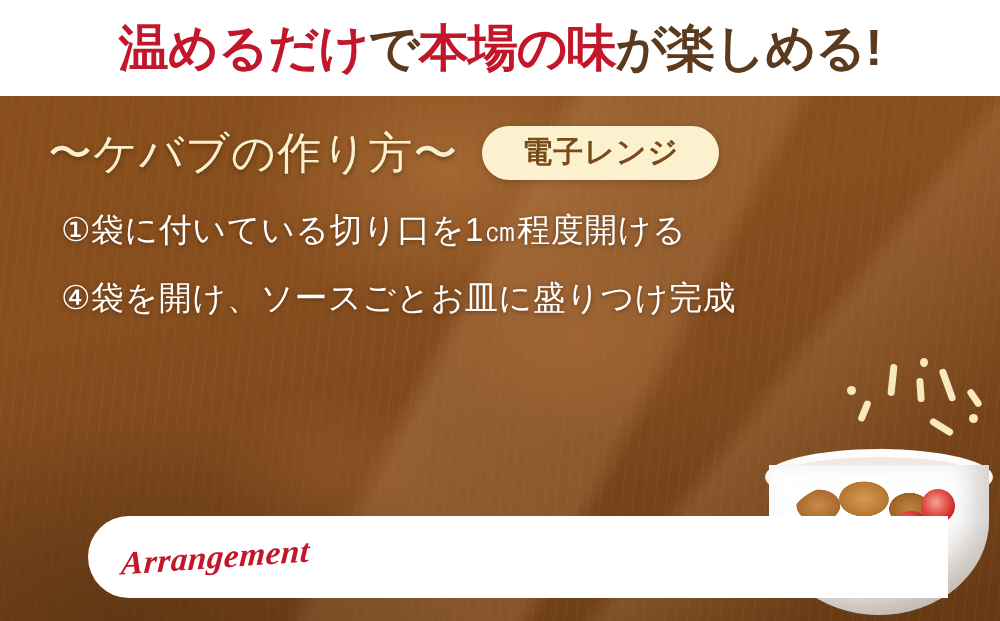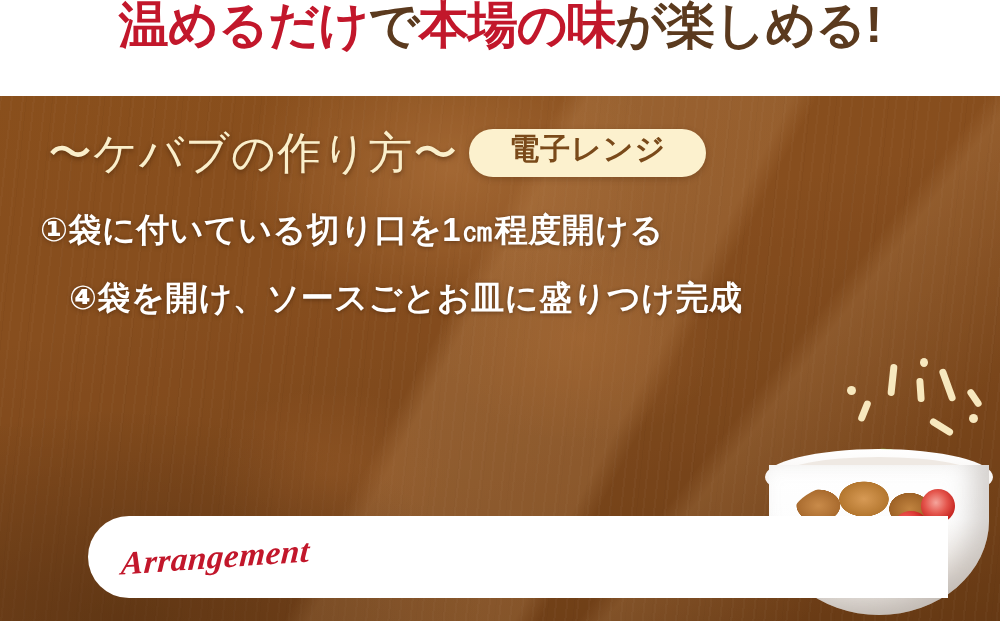--- a/index.html
+++ b/index.html
@@ -9,21 +9,21 @@
     font-family:"Liberation Sans","DejaVu Sans",sans-serif;
     overflow:hidden;
   }
   .banner{
     position:relative;width:1000px;height:621px;overflow:hidden;background:#ffffff;
   }
 
   
   .headline-band{
     position:absolute;left:0;top:0;width:1000px;height:96px;background:#ffffff;
-    display:flex;align-items:flex-start;justify-content:center;
+    display:flex;align-items:center;justify-content:center;
   }
   .headline{
     font-size:50px;font-weight:bold;letter-spacing:-1px;white-space:nowrap;
     line-height:1;
   }
   .hl-red{color:#C2172B;}
   .hl-brown{color:#5B3A1E;}
 
   
   .panel{
@@ -44,43 +44,43 @@
       
       linear-gradient(168deg, #91551F 0%, #8E5321 34%, #7E4A1E 62%, #6E3F18 86%, #5E3513 100%);
   }
   .panel-tint{
     position:absolute;inset:0;background:rgba(118,66,24,.30);pointer-events:none;
   }
 
   
   .title-row{
     position:absolute;left:48px;top:22px;right:0;height:70px;
-    display:flex;align-items:center;gap:11px;
+    display:flex;align-items:center;gap:24px;
   }
   .section-title{
     font-family:"Liberation Serif","DejaVu Serif",serif;
     font-size:44px;color:#FAEFCB;white-space:nowrap;letter-spacing:1px;
     text-shadow:0 2px 5px rgba(60,30,8,.55);font-weight:normal;
   }
   .badge{
     background:#FCF1CE;color:#7A4A1A;border-radius:999px;
-    padding:3px 40px 12px;font-size:30px;font-weight:bold;white-space:nowrap;
+    padding:9px 40px 12px;font-size:30px;font-weight:bold;white-space:nowrap;
     letter-spacing:1px;box-shadow:0 2px 6px rgba(60,30,8,.28);line-height:1.1;
   }
 
   
   .steps{
-    position:absolute;left:40px;top:117px;right:40px;font-weight:bold;
+    position:absolute;left:61px;top:117px;right:40px;
   }
   .step{
     color:#ffffff;font-size:33px;line-height:1;white-space:nowrap;
     margin-bottom:35px;letter-spacing:.5px;
     text-shadow:0 1px 4px rgba(55,28,8,.55);
   }
-  .step:last-child{margin-bottom:0;margin-left:29px;}
+  .step:last-child{margin-bottom:0;}
 
   
   .sparkle{position:absolute;left:845px;top:352px;width:150px;height:95px;}
   .sparkle i{
     position:absolute;display:block;background:#F7E8BE;border-radius:6px;
   }
 
   
   .bowl-wrap{
     position:absolute;left:755px;top:405px;width:248px;height:216px;overflow:hidden;

